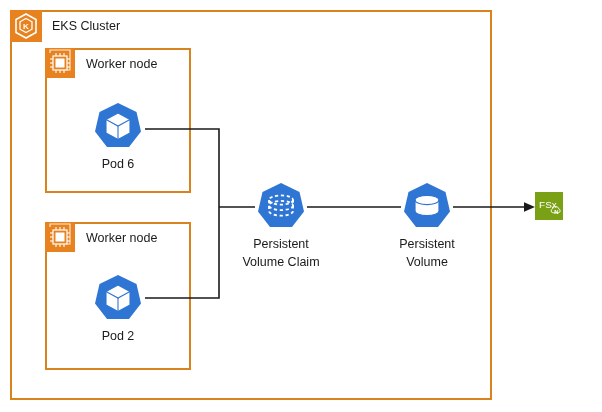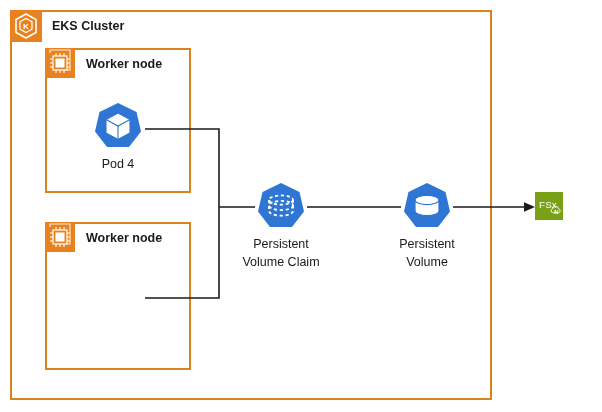--- a/index.html
+++ b/index.html
@@ -39,21 +39,20 @@
   #worker-node-2-icon { left: 45px; top: 222px; width: 30px; height: 30px; }
   .group-icon svg { display: block; width: 100%; height: 100%; }
 
   
   .group-label {
     position: absolute;
     font-size: 12.5px;
     color: #1a1a1a;
     white-space: nowrap;
     line-height: 1;
-    font-weight: bold;
   }
   #eks-cluster-label   { left: 52px; top: 20px; }
   #worker-node-1-label { left: 86px; top: 58px; }
   #worker-node-2-label { left: 86px; top: 232px; }
 
   
   .node {
     position: absolute;
     width: 92px;
     text-align: center;
@@ -181,23 +180,38 @@
         <polygon points="27,3 45.5,12 50,31.5 38,47 16,47 4,31.5 8.5,12" fill="#2E75D4"></polygon>
         <g fill="#ffffff" stroke="#2E75D4" stroke-width="1.1">
           <polygon points="27,13 39,19.5 39,33 27,39.5 15,33 15,19.5"></polygon>
         </g>
         <g stroke="#2E75D4" stroke-width="1.1" fill="none">
           <polyline points="15,19.5 27,26 39,19.5"></polyline>
           <line x1="27" y1="26" x2="27" y2="39.5"></line>
         </g>
       </svg>
     </span>
-    <span class="caption">Pod 4</span>
-  </div>
-
+    <span class="caption">Pod 6</span>
+  </div>
+
+  <div class="node" id="node-pod-2">
+    <span class="glyph">
+      <svg viewBox="0 0 54 54">
+        <polygon points="27,3 45.5,12 50,31.5 38,47 16,47 4,31.5 8.5,12" fill="#2E75D4"></polygon>
+        <g fill="#ffffff" stroke="#2E75D4" stroke-width="1.1">
+          <polygon points="27,13 39,19.5 39,33 27,39.5 15,33 15,19.5"></polygon>
+        </g>
+        <g stroke="#2E75D4" stroke-width="1.1" fill="none">
+          <polyline points="15,19.5 27,26 39,19.5"></polyline>
+          <line x1="27" y1="26" x2="27" y2="39.5"></line>
+        </g>
+      </svg>
+    </span>
+    <span class="caption">Pod 2</span>
+  </div>
 
   <div class="node" id="node-pvc">
     <span class="glyph">
       <svg viewBox="0 0 54 54">
         <polygon points="27,3 45.5,12 50,31.5 38,47 16,47 4,31.5 8.5,12" fill="#2E75D4"></polygon>
         <g fill="none" stroke="#ffffff" stroke-width="1.8" stroke-dasharray="3.2 2.6">
           <ellipse cx="27" cy="20" rx="12" ry="4.6"></ellipse>
           <path d="M15,20 L15,31 A12,4.6 0 0 0 39,31 L39,20"></path>
           <ellipse cx="27" cy="25.5" rx="12" ry="4.6"></ellipse>
         </g>

